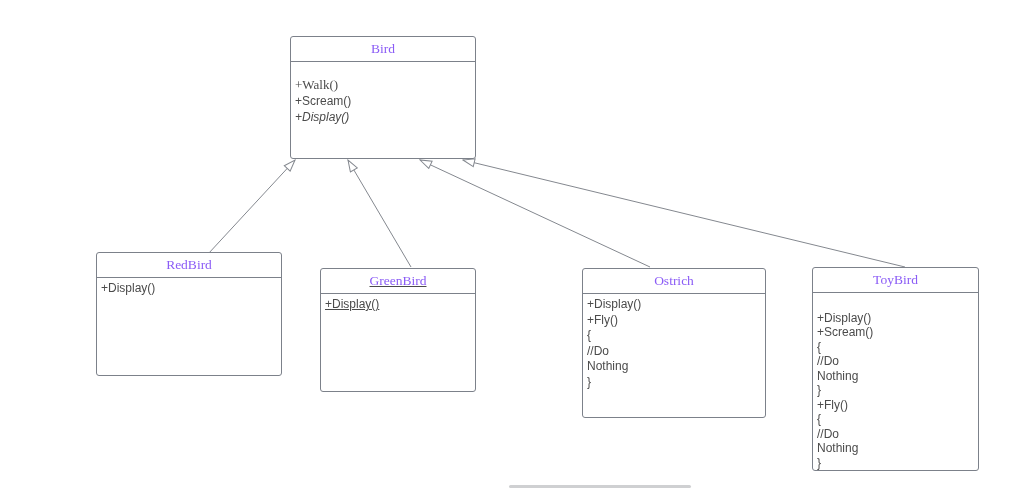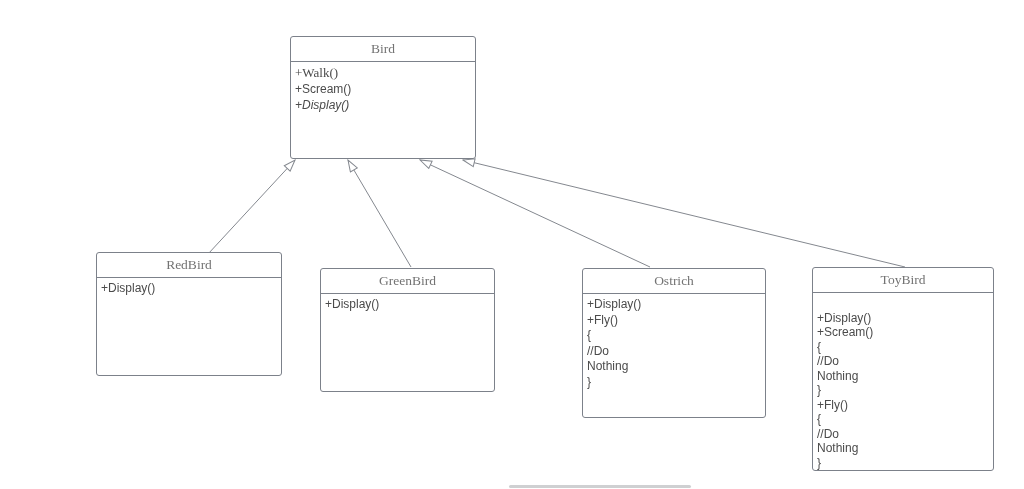--- a/index.html
+++ b/index.html
@@ -21,34 +21,35 @@
     border-radius:3px;
     box-sizing:border-box;
     color:#4b4b4b;
   }
   .uml-title{
     height:24px;
     display:flex;align-items:center;justify-content:center;
     border-bottom:1px solid #7c818a;
     font-family:"Liberation Serif", serif;
     font-size:13.5px;
-    color:#737373;
+    color:#8b5cf6;
   }
   .uml-body{
     padding:3px 3px 0 4px;
     font-size:12px;
     color:#4b4b4b;
   }
   .member-line{
     white-space:pre;
     line-height:15.5px;
   }
   .member-line.serif{
     font-family:"Liberation Serif", serif;
     font-size:13px;
+    margin-top:12px;
   }
   .member-line.sans-italic{
     font-style:italic;
   }
   .member-line.blank{height:14.5px;}
   
   .cls-bird .member-line{line-height:16px;}
   .cls-toybird .member-line{line-height:14.5px;}
   .cls-ostrich .member-line{line-height:15.5px;}
   #h-scrollbar{
@@ -79,38 +80,38 @@
           <div class="member-line sans">+Scream()</div>
           <div class="member-line sans-italic">+Display()</div>
         </div>
       </div>
       <div class="uml-class cls-redbird" style="left: 96px; top: 252px; width: 186px; height: 124px;">
         <div class="uml-title">RedBird</div>
         <div class="uml-body">
           <div class="member-line sans">+Display()</div>
         </div>
       </div>
-      <div class="uml-class cls-greenbird" style="left: 320px; top: 268px; width: 175px; height: 124px;">
+      <div class="uml-class cls-greenbird" style="left: 320px; top: 268px; width: 156px; height: 124px; text-decoration: underline;">
         <div class="uml-title">GreenBird</div>
         <div class="uml-body">
           <div class="member-line sans">+Display()</div>
         </div>
       </div>
       <div class="uml-class cls-ostrich" style="left: 582px; top: 268px; width: 184px; height: 150px;">
         <div class="uml-title">Ostrich</div>
         <div class="uml-body">
           <div class="member-line sans">+Display()</div>
           <div class="member-line sans">+Fly()</div>
           <div class="member-line sans">{</div>
           <div class="member-line sans">//Do</div>
           <div class="member-line sans">Nothing</div>
           <div class="member-line sans">}</div>
         </div>
       </div>
-      <div class="uml-class cls-toybird" style="left: 812px; top: 267px; width: 182px; height: 204px;">
+      <div class="uml-class cls-toybird" style="left: 812px; top: 267px; width: 167px; height: 204px;">
         <div class="uml-title">ToyBird</div>
         <div class="uml-body">
           <div class="member-line blank"></div>
           <div class="member-line sans">+Display()</div>
           <div class="member-line sans">+Scream()</div>
           <div class="member-line sans">{</div>
           <div class="member-line sans">//Do</div>
           <div class="member-line sans">Nothing</div>
           <div class="member-line sans">}</div>
           <div class="member-line sans">+Fly()</div>

